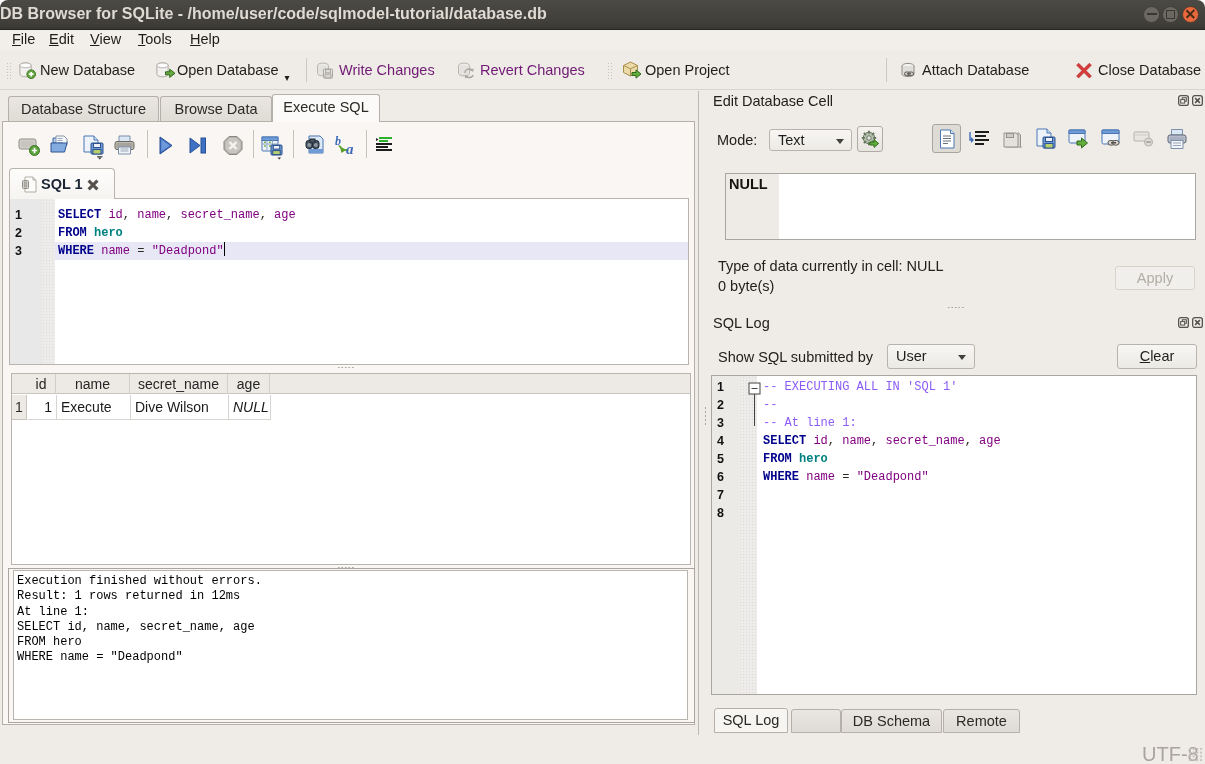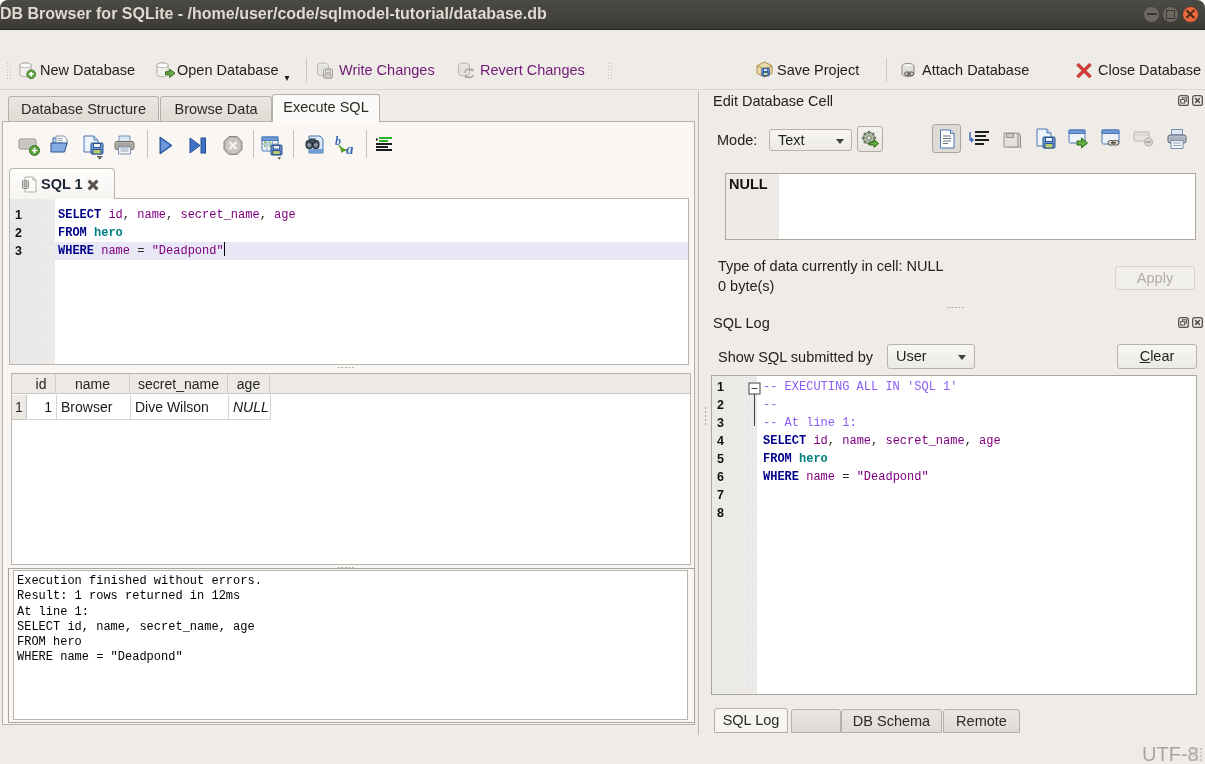--- a/index.html
+++ b/index.html
@@ -144,20 +144,27 @@
 </head>
 <body>
 <div id="win">
   <div id="titlebar">
     <div id="title">DB Browser for SQLite - /home/user/code/sqlmodel-tutorial/database.db</div>
     <div class="wbtn" id="btn-min"></div>
     <div class="wbtn" id="btn-max"></div>
     <div class="wbtn" id="btn-close"></div>
   </div>
 
+  <div id="menubar">
+    <span style="left:12px"><u>F</u>ile</span>
+    <span style="left:49px"><u>E</u>dit</span>
+    <span style="left:90px"><u>V</u>iew</span>
+    <span style="left:138px"><u>T</u>ools</span>
+    <span style="left:190px"><u>H</u>elp</span>
+  </div>
 
   <div id="toolbar">
     <div class="thandle" style="left:6px"></div>
     <div class="tbtn" style="left:19px;gap:4px">
         <svg width="17" height="17" viewBox="0 0 17 17">
           <ellipse cx="6.5" cy="3.2" rx="5.6" ry="2.4" fill="#fff" stroke="#aeaba5"></ellipse>
           <path d="M.9 3.2v9.2c0 1.3 2.5 2.4 5.6 2.4s5.6-1.1 5.6-2.4V3.2" fill="#f2f1ef" stroke="#aeaba5"></path>
           <ellipse cx="6.5" cy="3.4" rx="5.6" ry="2.4" fill="#fdfdfd" stroke="#b6b3ae"></ellipse>
           <circle cx="12.2" cy="12.2" r="4.3" fill="#67a844" stroke="#3c7522"></circle>
           <path d="M12.2 9.9v4.6M9.9 12.2h4.6" stroke="#fff" stroke-width="1.7"></path>
@@ -190,29 +197,27 @@
           <ellipse cx="8" cy="4.5" rx="5.5" ry="2.4" fill="#eceae7" stroke="#b9b6b0"></ellipse>
           <path d="M2.5 4.5v8c0 1.4 2.5 2.4 5.5 2.4s5.5-1 5.5-2.4V4.5" fill="#e4e2de" stroke="#b9b6b0"></path>
           <path d="M9 12c0-2.3 1.9-4 4.2-4 1.6 0 3 .8 3.7 2.1" fill="none" stroke="#aaa79f" stroke-width="1.5"></path>
           <path d="M17.5 7.2l-.4 3.4-3.2-1.2z" fill="#aaa79f"></path>
           <path d="M17.3 14.2c-.8 1.5-2.3 2.4-4 2.4-1.7 0-3.2-.9-3.9-2.3" fill="none" stroke="#aaa79f" stroke-width="1.5"></path>
           <path d="M8.8 17.6l.4-3.4 3.2 1.3z" fill="#aaa79f"></path>
         </svg>
         <span>Revert Changes</span>
       </div>
     <div class="thandle" style="left:607px"></div>
-    <div class="tbtn" style="left:755px;gap:3px">
-        <svg width="19" height="19" viewBox="0 0 19 19">
-          <path d="M9.5 1l7.5 3.7v7.6L9.5 16 2 12.3V4.7z" fill="#ecd9a8" stroke="#a98f4f"></path>
-          <path d="M2 4.7l7.5 3.5L17 4.7M9.5 8.2V16" fill="none" stroke="#a98f4f"></path>
-          <rect x="6.8" y="7.2" width="7.6" height="7.6" rx="1" fill="#7aa0d4" stroke="#30599c"></rect>
-          <rect x="8.5" y="7.6" width="4.2" height="2.8" fill="#f3f4f6" stroke="#30599c"></rect>
-          <rect x="8.2" y="11.3" width="4.8" height="3.2" fill="#cfe09a" stroke="#30599c"></rect>
-        </svg>
-        <span>Save Project</span>
+    <div class="tbtn" style="left:622px;gap:2px">
+        <svg width="21" height="19" viewBox="0 0 21 19">
+          <path d="M8.5 1l7 3.5v7L8.5 15l-7-3.5v-7z" fill="#ecd9a8" stroke="#a98f4f"></path>
+          <path d="M1.5 4.5l7 3.3 7-3.3M8.5 7.8V15" fill="none" stroke="#a98f4f"></path>
+          <path d="M10 11.5h4v-2.6l5 4.1-5 4.1v-2.6h-4z" fill="#63ad3f" stroke="#2f6b18"></path>
+        </svg>
+        <span>Open Project</span>
       </div>
     <div class="tsep" style="left:886px"></div>
     <div class="tbtn" style="left:899px;gap:4px">
         <svg width="19" height="19" viewBox="0 0 19 19">
           <ellipse cx="9" cy="5" rx="6" ry="2.6" fill="#f4f3f1" stroke="#8f8c85"></ellipse>
           <path d="M3 5v8c0 1.45 2.7 2.6 6 2.6s6-1.15 6-2.6V5" fill="#e0deda" stroke="#8f8c85"></path>
           <rect x="5.5" y="11" width="5.4" height="3.6" rx="1.8" fill="#cfccc7" stroke="#5d5a54"></rect>
           <rect x="9.2" y="11" width="5.4" height="3.6" rx="1.8" fill="#cfccc7" stroke="#5d5a54"></rect>
           <rect x="8.2" y="12.1" width="3.8" height="1.4" fill="#5d5a54"></rect>
         </svg>
@@ -341,21 +346,21 @@
     </div>
     <div class="hsplit" style="left:334px; top:244px;"></div>
     <div id="rtable">
       <div class="hdr"></div>
       <div class="hcell" style="left:15px; width:29px;">id</div>
       <div class="hcell" style="left:44px; width:74px;">name</div>
       <div class="hcell" style="left:118px; width:98px;">secret_name</div>
       <div class="hcell" style="left:216px; width:42px;">age</div>
       <div class="rh">1</div>
       <div class="cell" style="left:16px; width:29px; text-align:right; padding-right:4px; padding-left:0;">1</div>
-      <div class="cell" style="left:45px; width:74px;">Browser</div>
+      <div class="cell" style="left:45px; width:74px;">Execute</div>
       <div class="cell" style="left:119px; width:98px;">Dive Wilson</div>
       <div class="cell nullv" style="left:217px; width:42px;">NULL</div>
     </div>
     <div class="hsplit" style="left:334px; top:444px;"></div>
     <div id="output">
         <div class="inner">Execution finished without errors.
 Result: 1 rows returned in 12ms
 At line 1:
 SELECT id, name, secret_name, age
 FROM hero

